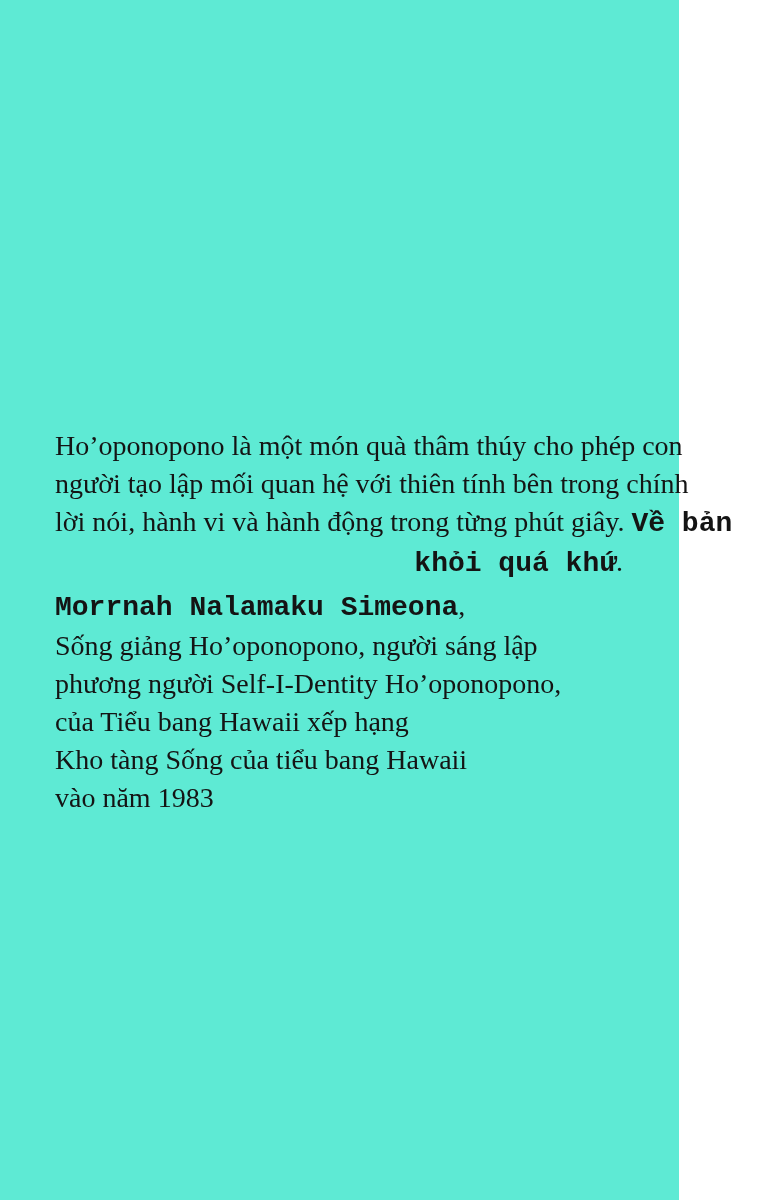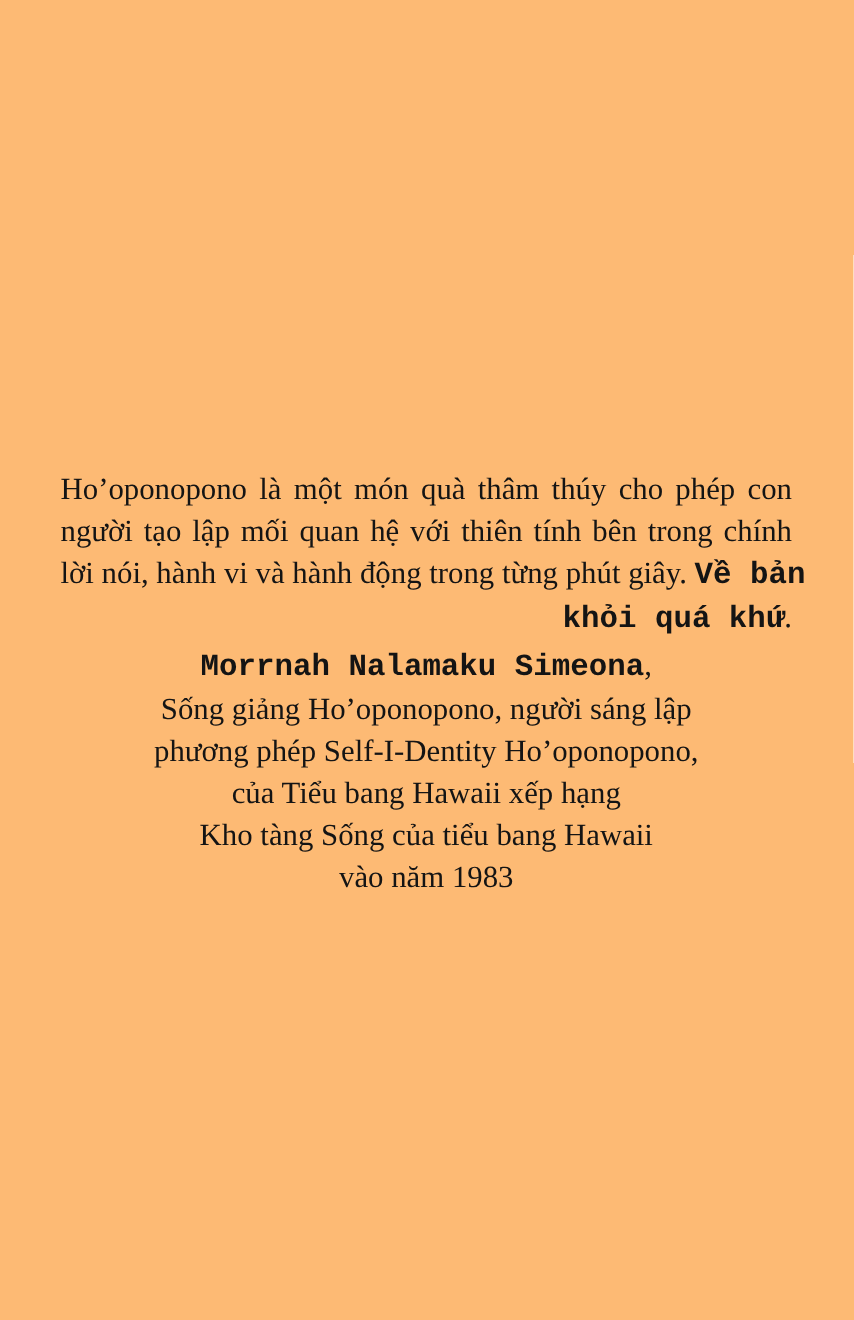--- a/index.html
+++ b/index.html
@@ -9,23 +9,23 @@
   }
   body {
     width: 776px;
     height: 1200px;
     font-family: "Liberation Serif", "DejaVu Serif", serif;
     color: #141414;
     overflow: hidden;
   }
   .page {
     position: relative;
-    width: 776px;
+    width: 679px;
     height: 1200px;
-    background: #fdba74;
+    background: #5eead4;
   }
   .text-block {
     position: absolute;
     left: 55px;
     right: 56px;
     top: 427px;
     font-size: 28px;
     line-height: 38px;
   }
   .quote-line {
@@ -36,21 +36,21 @@
   .quote-lastline {
     text-align: right;
     white-space: nowrap;
   }
   .bold {
     font-weight: bold;
     font-family: Liberation Mono, monospace;
   }
   .attribution {
     margin-top: 4px;
-    text-align: center;
+    text-align: left;
   }
   .attr-line {
     white-space: nowrap;
   }
 </style>
 </head>
 <body>
 
 <div class="page">
   <div class="text-block">
@@ -58,20 +58,20 @@
     <div class="quote-paragraph">
       <div class="quote-line"><span>Ho’oponopono là một món quà thâm thúy cho phép con</span></div>
       <div class="quote-line"><span>người tạo lập mối quan hệ với thiên tính bên trong chính</span></div>
       <div class="quote-line"><span>lời nói, hành vi và hành động trong từng phút giây. </span><span class="bold">Về bản</span></div>
       <div class="quote-lastline"><span class="bold">khỏi quá khứ</span><span>.</span></div>
     </div>
 
     <div class="attribution">
       <div class="attr-line"><span class="bold">Morrnah Nalamaku Simeona</span><span>,</span></div>
       <div class="attr-line"><span>Sống giảng Ho’oponopono, người sáng lập</span></div>
-      <div class="attr-line"><span>phương phép Self-I-Dentity Ho’oponopono,</span></div>
+      <div class="attr-line"><span>phương người Self-I-Dentity Ho’oponopono,</span></div>
       <div class="attr-line"><span>của Tiểu bang Hawaii xếp hạng</span></div>
       <div class="attr-line"><span>Kho tàng Sống của tiểu bang Hawaii</span></div>
       <div class="attr-line"><span>vào năm 1983</span></div>
     </div>
 
   </div>
 </div>
 
 </body></html>

